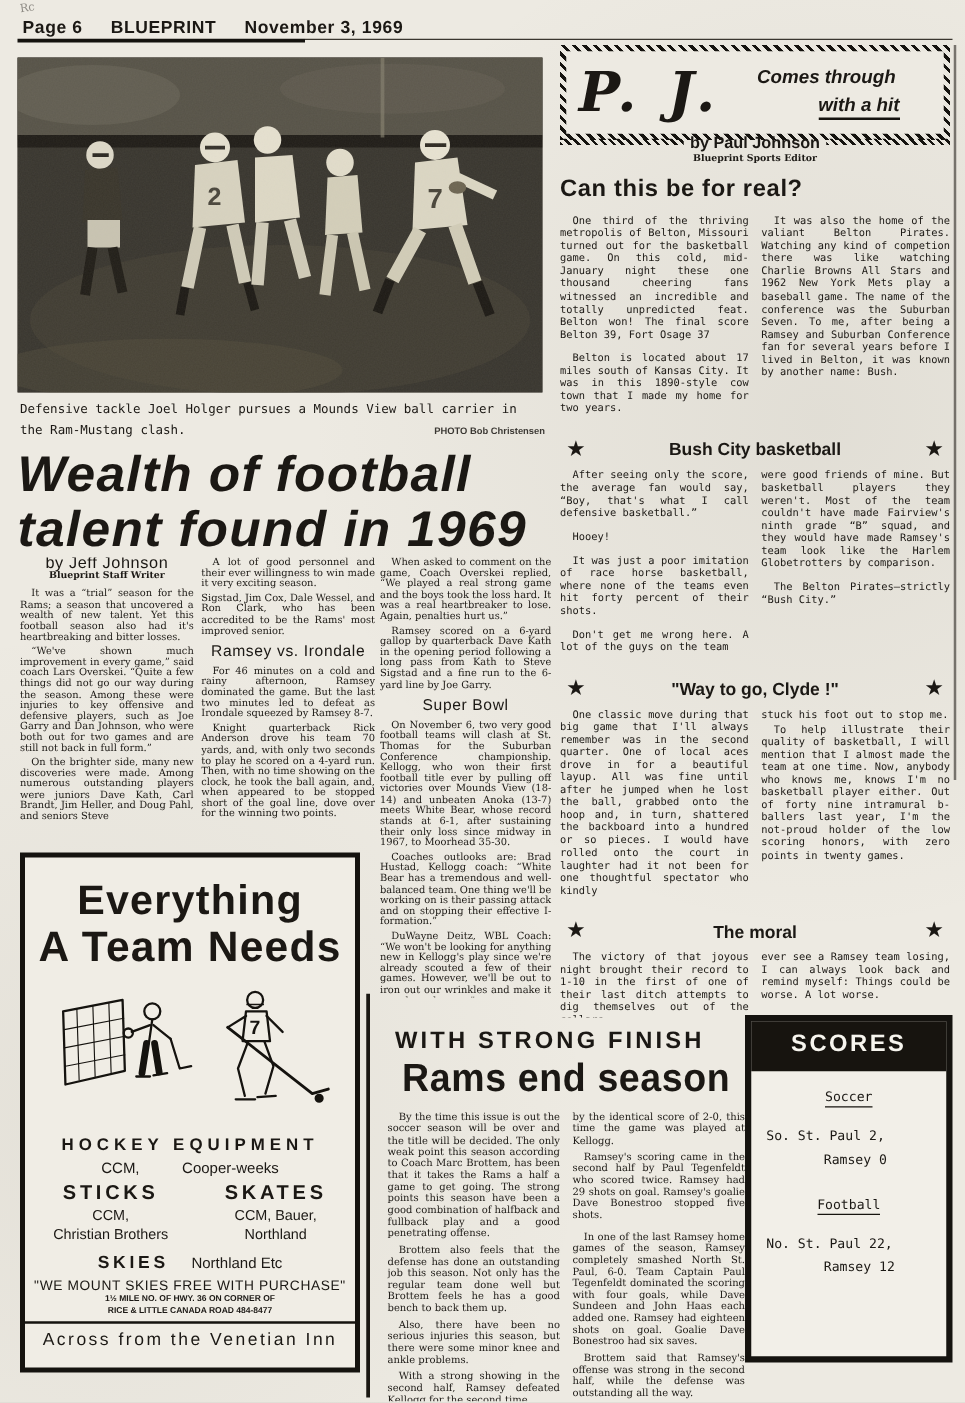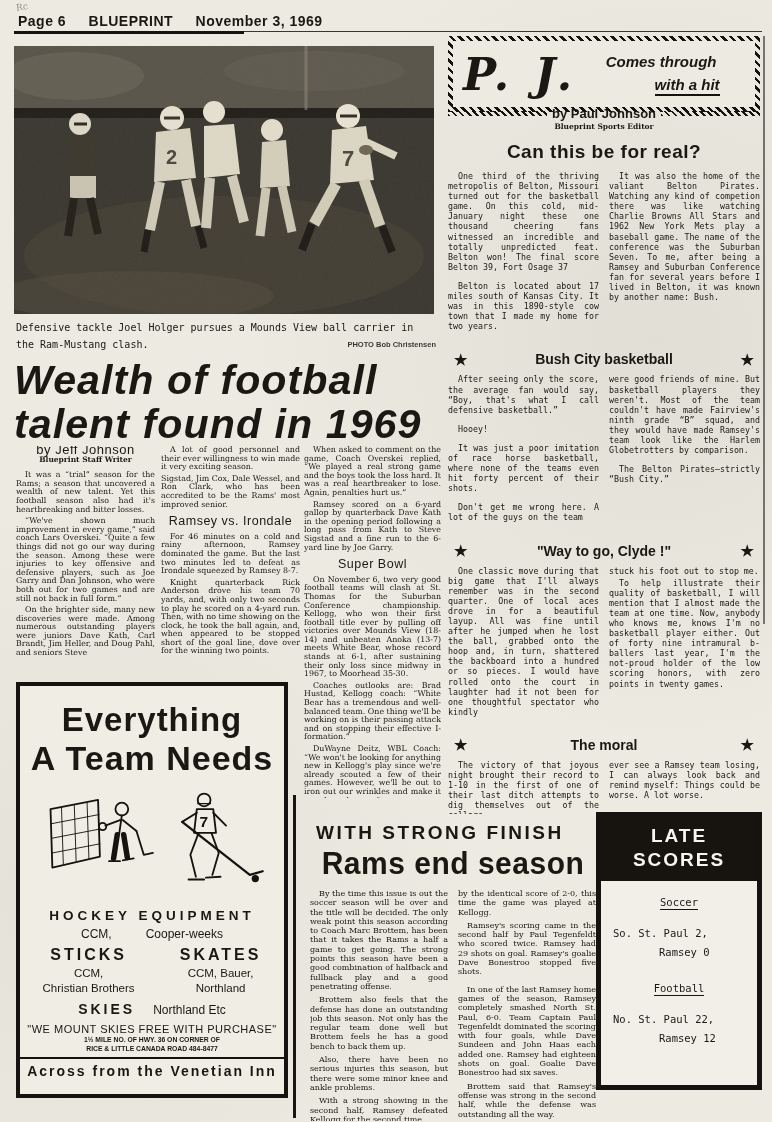--- a/index.html
+++ b/index.html
@@ -47,21 +47,21 @@
   .pj-frame { background: repeating-linear-gradient(45deg, #15130f 0 2.5px, rgba(0,0,0,0) 2.5px 6px); padding: 5px; }
   .pj-inner { background: #edeae2; display: flex; align-items: center; height: 66px; padding: 2px 10px; text-align: right; }
   .pj-initials { font-family: "DejaVu Serif", serif; font-weight: bold; font-style: italic; font-size: 44px; letter-spacing: 5px; flex: 0 0 auto; }
   .pj-tags { flex: 1; display: flex; flex-direction: column; align-items: center; font-weight: bold; font-style: italic; font-size: 15px; }
   .pj-tag2 { margin: 6px 0 0 52px; border-bottom: 2px solid #15130f; padding-bottom: 1px; }
   .pj-byline-row { display: flex; align-items: center; margin-top: -6px; }
   .squiggle { flex: 1; height: 5px; background: repeating-linear-gradient(45deg, #15130f 0 2px, rgba(0,0,0,0) 2px 5px); }
   .pj-byline { font-weight: bold; font-size: 13px; padding: 0 5px; }
   .pj-byline-title { text-align: center; font-family: "DejaVu Serif", serif; font-weight: bold; font-size: 7.5px; margin-top: 1px; }
 
-  .pj-main-head { text-align: center; font-weight: bold; font-size: 19px; letter-spacing: .5px; margin: 10px 0 8px; }
+  .pj-main-head { text-align: left; font-weight: bold; font-size: 19px; letter-spacing: .5px; margin: 10px 0 8px; }
   .section-head { display: flex; align-items: center; justify-content: space-between; margin: 11px 6px 7px; font-weight: bold; font-size: 14px; }
   .star { font-size: 15px; line-height: 1; }
   .pj-cols { display: flex; gap: 10px; }
   .pj-col { width: 151px; font-family: "DejaVu Sans Mono", monospace; font-size: 8.3px; line-height: 10.1px; text-align: justify; }
   .pj-col p { text-indent: 10px; margin-bottom: 9px; }
   .pj-col p.noindent { text-indent: 0; }
 
   
   .ad { left: 16px; top: 682px; width: 272px; height: 416px; border: 4px solid #15130f; background: #f0ede5;
         display: flex; flex-direction: column; align-items: center; overflow: hidden; }
@@ -75,21 +75,21 @@
   .ad-sub { font-size: 11.5px; margin-top: 3px; }
   .ad-skies-row { display: flex; gap: 18px; align-items: baseline; margin-top: 7px; }
   .ad-skies { font-weight: bold; font-size: 14px; letter-spacing: 3px; }
   .ad-skies-brands { font-size: 12px; }
   .ad-mount { font-size: 11px; margin-top: 6px; letter-spacing: .5px; }
   .ad-store-row { display: flex; align-items: center; gap: 8px; margin-top: 2px; }
   .ad-store-name { font-weight: bold; font-size: 42px; letter-spacing: 1px; transform: scaleY(1.08); }
   .ad-store-type { font-weight: bold; font-size: 15px; line-height: 16px; text-align: left; }
   .ad-address { font-weight: bold; font-size: 6.8px; line-height: 8.5px; text-align: center; margin-top: 1px; }
   .ad-footer { width: 100%; border-top: 2px solid #15130f; margin-top: 4px; padding: 4px 0 2px;
-               text-align: center; font-weight: bold; font-size: 14px; letter-spacing: 2px; }
+               text-align: center; font-weight: normal; font-size: 14px; letter-spacing: 2px; }
 
   
   .rams { left: 310px; top: 822px; width: 286px; }
   .rams-kicker { font-weight: bold; font-size: 19px; letter-spacing: 2.5px; padding-left: 6px; }
   .rams-headline { font-weight: bold; font-size: 30px; letter-spacing: .5px; text-align: center; margin-top: 2px; transform: scaleY(1.05); }
   .rams-cols { display: flex; gap: 10px; margin-top: 9px; height: 232px; overflow: hidden; }
   .rams-col { width: 138px; font-family: "DejaVu Serif", serif; font-size: 8px; line-height: 9.3px; text-align: justify; }
   .rams-col p { text-indent: 9px; margin-bottom: 4px; }
   .rams-col p.gap { margin-top: 8px; }
 
@@ -370,21 +370,20 @@
         <p style="text-indent:0">by the identical score of 2-0, this time the game was played at Kellogg.</p>
         <p>Ramsey's scoring came in the second half by Paul Tegenfeldt who scored twice. Ramsey had 29 shots on goal. Ramsey's goalie Dave Bonestroo stopped five shots.</p>
         <p class="gap">In one of the last Ramsey home games of the season, Ramsey completely smashed North St. Paul, 6-0. Team Captain Paul Tegenfeldt dominated the scoring with four goals, while Dave Sundeen and John Haas each added one. Ramsey had eighteen shots on goal. Goalie Dave Bonestroo had six saves.</p>
         <p>Brottem said that Ramsey's offense was strong in the second half, while the defense was outstanding all the way.</p>
       </div>
     </div>
   </div>
 
   <div class="abs late">
     <div class="late-header">
-      <div class="late-title">LATE</div>
       <div class="late-title">SCORES</div>
     </div>
     <div class="late-body">
       <div class="late-sport"><span>Soccer</span></div>
       <div class="late-score1">So. St. Paul 2,</div>
       <div class="late-score2">Ramsey 0</div>
       <div class="late-sport" style="margin-top:24px"><span>Football</span></div>
       <div class="late-score1">No. St. Paul 22,</div>
       <div class="late-score2">Ramsey 12</div>
     </div>

